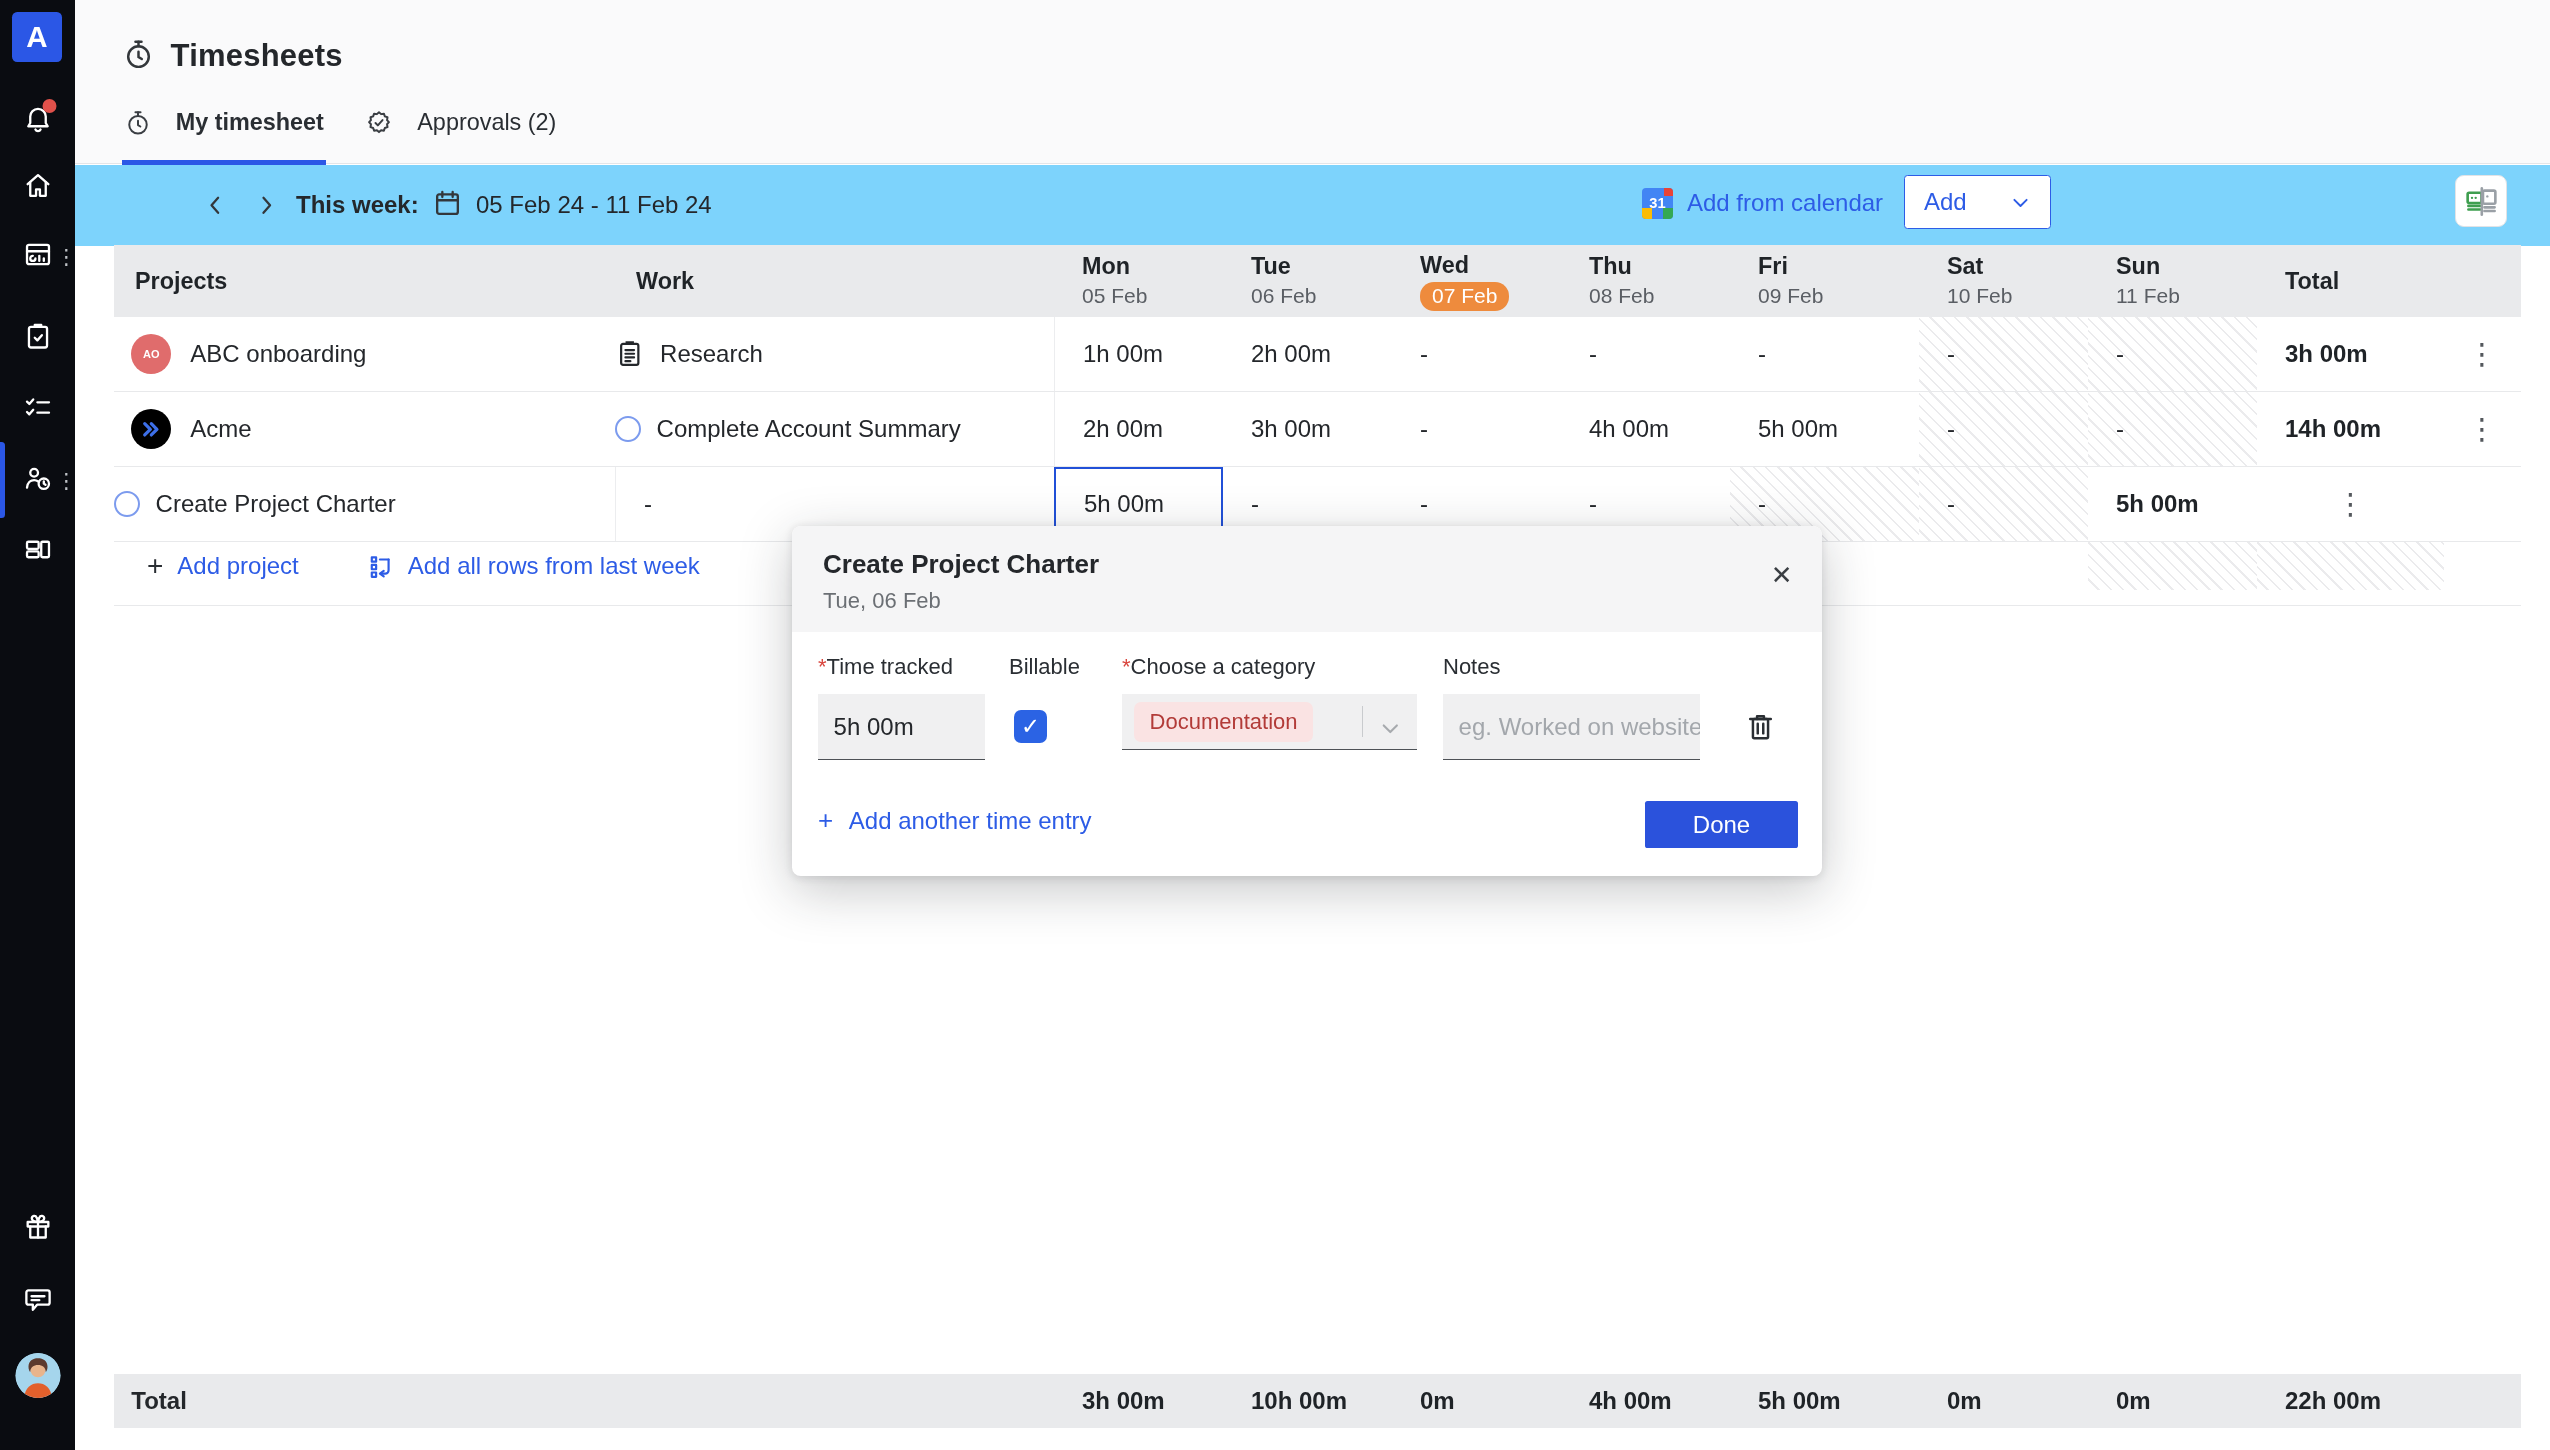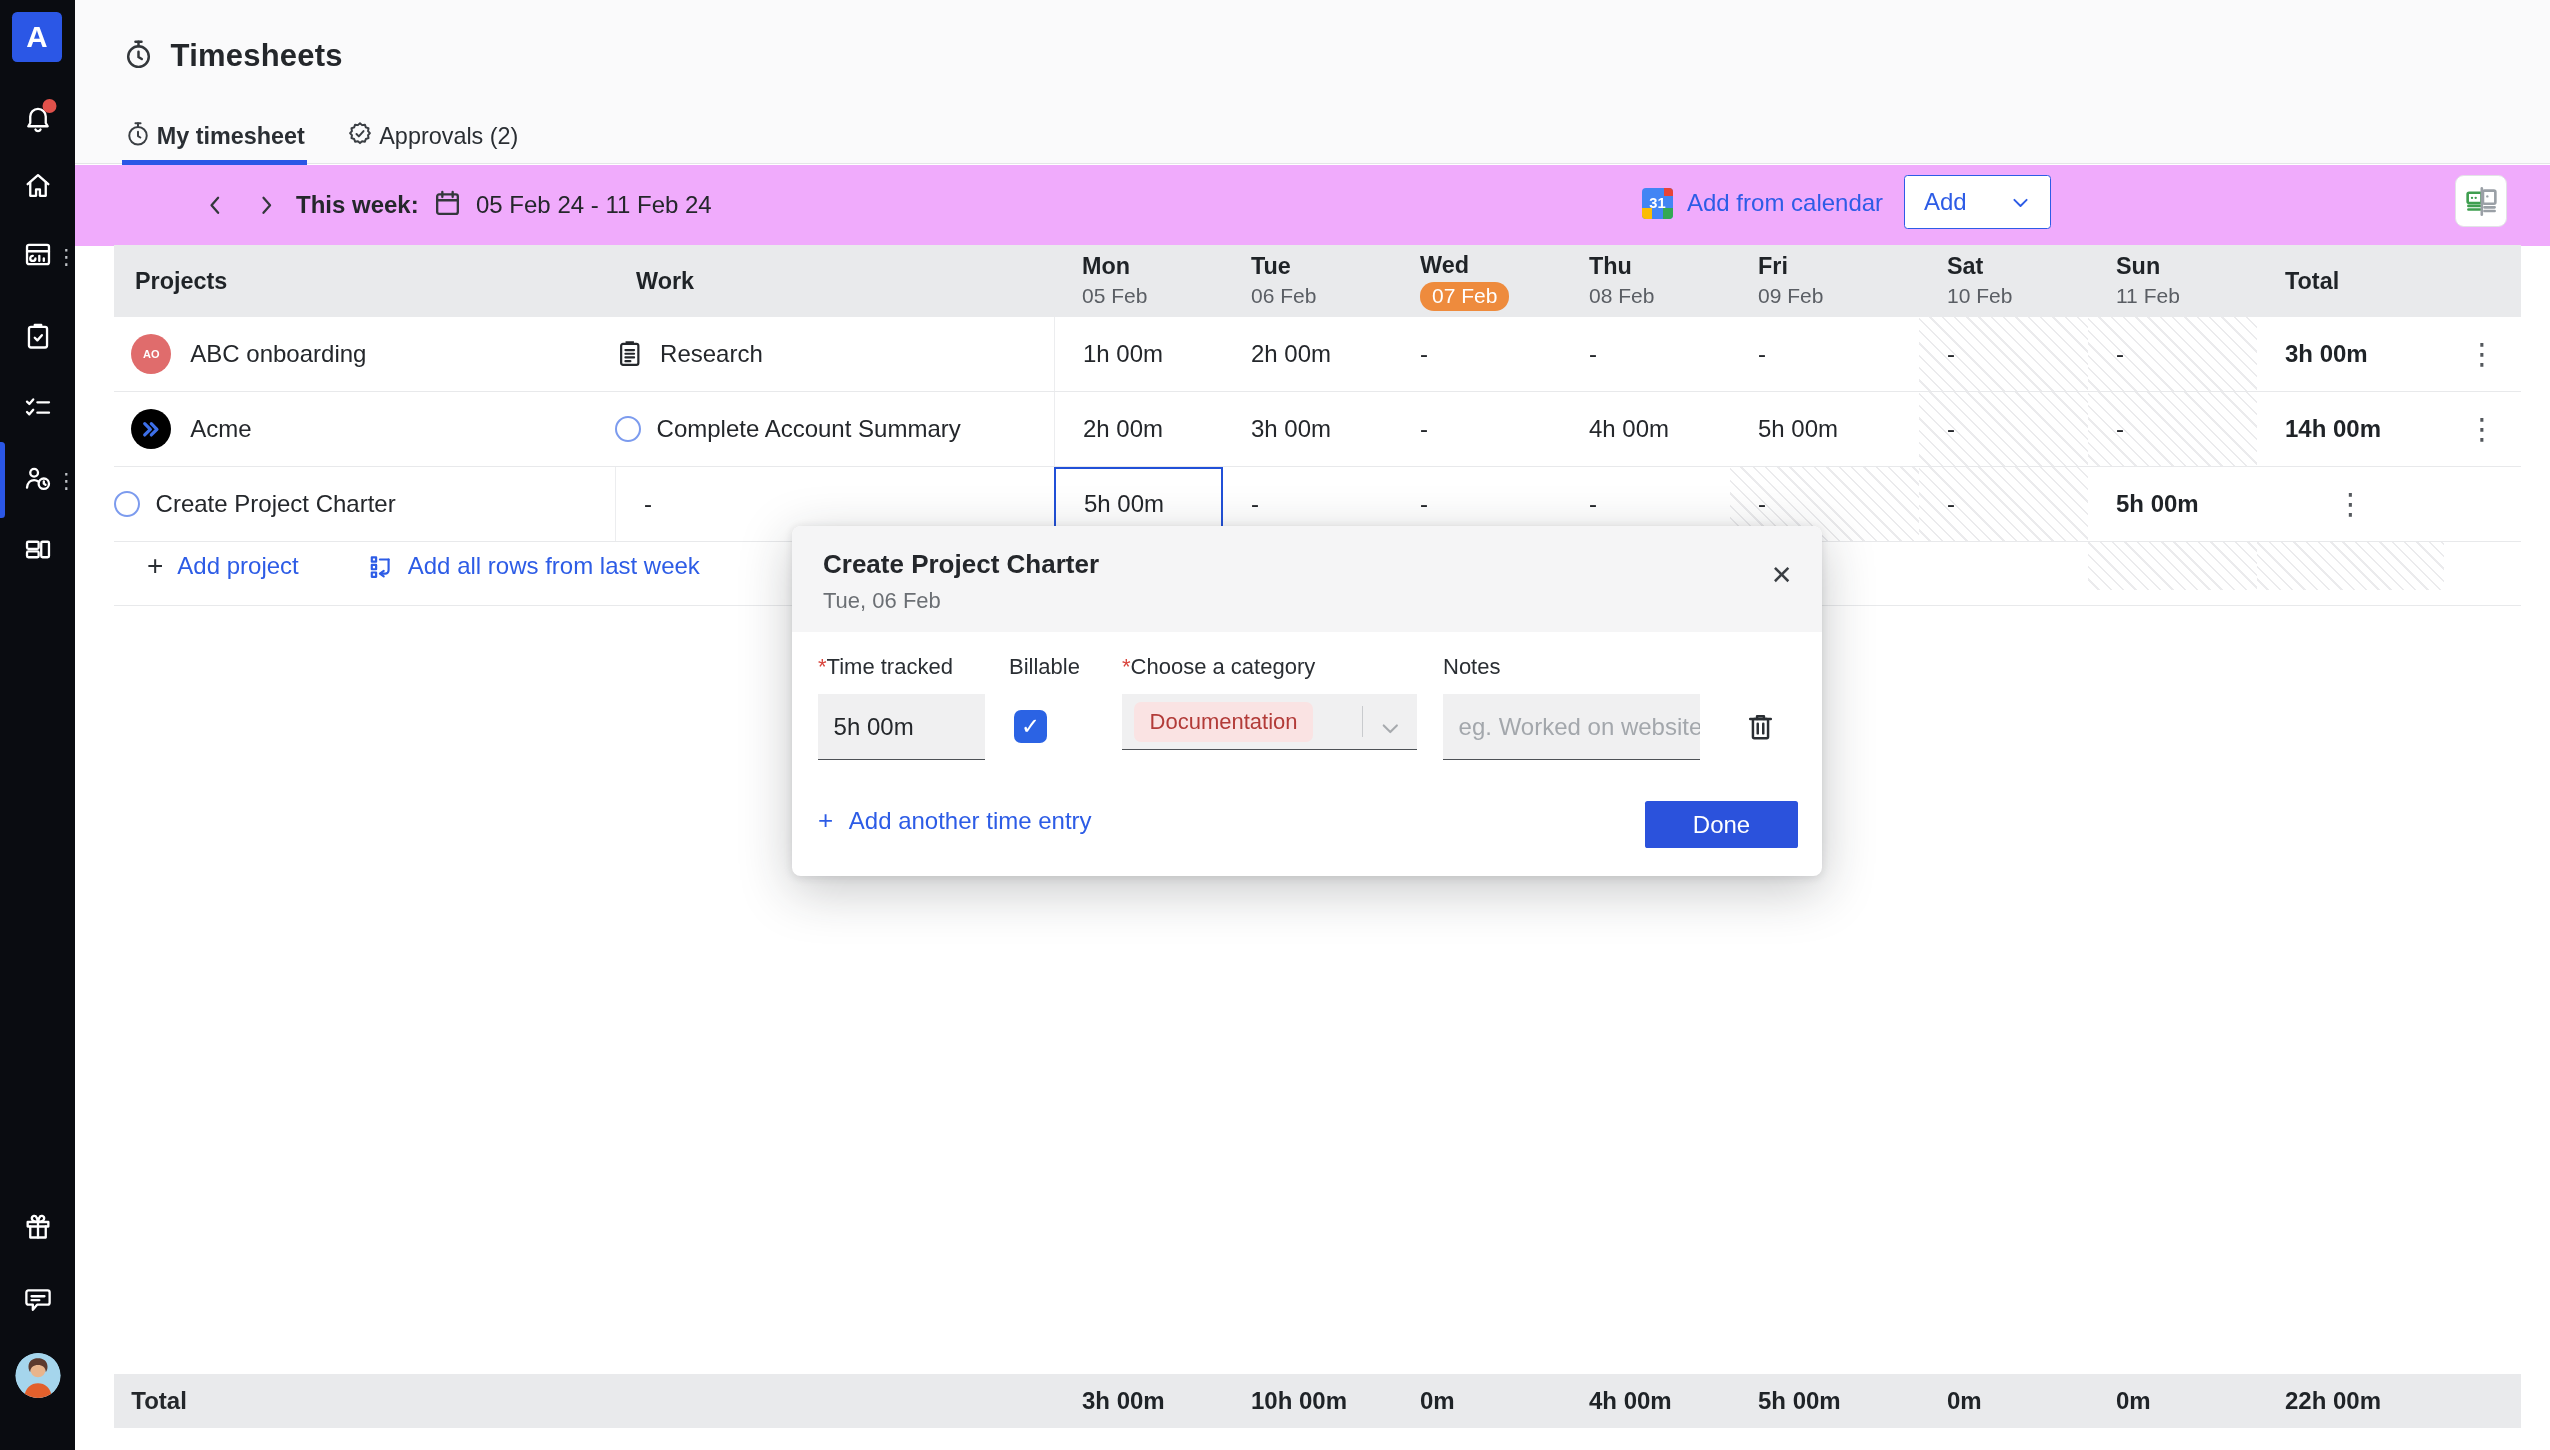--- a/index.html
+++ b/index.html
@@ -22,27 +22,27 @@
   .side-avatar { position:absolute; left:50%; transform:translateX(-50%); top:1353px; width:45px; height:45px; border-radius:50%;
     background:#A5D5EC; overflow:hidden; }
 
   
   .content { position:absolute; left:75px; top:0; right:0; bottom:0; }
   .top-band { position:absolute; left:0; top:0; right:0; height:164px; background:#FAFAFB; border-bottom:0.9px solid #E4E5E8; }
   .page-title-row { position:absolute; left:47px; top:38px; display:flex; align-items:center; gap:15.6px; }
   .page-title-row svg { width:33px; height:33px; stroke:#33373B; fill:none; stroke-width:1.8; stroke-linecap:round; }
   .page-title { font-size:31px; font-weight:600; color:#24272B; letter-spacing:0.2px; }
   .tabs { position:absolute; left:47px; top:109px; display:flex; gap:38px; height:55px; }
-  .tab { display:flex; align-items:center; gap:5px; font-size:23.4px; color:#2A2E33; padding:0 1.7px; position:relative; cursor:pointer; }
+  .tab { display:flex; align-items:flex-start; gap:24px; font-size:23.4px; color:#2A2E33; padding:0 1.7px; position:relative; cursor:pointer; }
   .tab svg { width:28px; height:28px; stroke:#3A3E43; fill:none; stroke-width:1.7; stroke-linecap:round; stroke-linejoin:round; }
   .tab.active { font-weight:bold; }
   .tab.active::after { content:""; position:absolute; left:0; right:0; bottom:-0.9px; height:5.2px; background:#2B57E6; }
 
   
-  .toolbar { position:absolute; left:0; top:165px; right:0; height:81px; background:#f0abfc; }
+  .toolbar { position:absolute; left:0; top:165px; right:0; height:81px; background:#7dd3fc; }
   .nav-chevron { position:absolute; top:21px; width:38px; height:38px; display:flex; align-items:center; justify-content:center; cursor:pointer; }
   .nav-chevron svg { width:22.6px; height:22.6px; stroke:#33373B; fill:none; stroke-width:2.4; stroke-linecap:round; stroke-linejoin:round; }
   .this-week { position:absolute; left:221px; top:26px; font-size:24px; font-weight:bold; color:#24272B; }
   .cal-icon { position:absolute; left:357px; top:22.6px; }
   .cal-icon svg { width:31px; height:31px; stroke:#33373B; fill:none; stroke-width:1.8; stroke-linecap:round; }
   .date-range { position:absolute; left:401px; top:26px; font-size:24px; color:#24272B; }
   .link-blue { color:#2D5CE6; }
   .add-from-cal { position:absolute; left:1567px; top:22.6px; display:flex; align-items:center; gap:14px; font-size:24px; cursor:pointer; }
   .gcal { position:relative; width:31px; height:31px; border-radius:4px; background:#4285F4; overflow:hidden; flex:0 0 auto; }
   .gcal .g-green { position:absolute; right:0; bottom:0; width:10.4px; height:10.4px; background:#34A853; }

